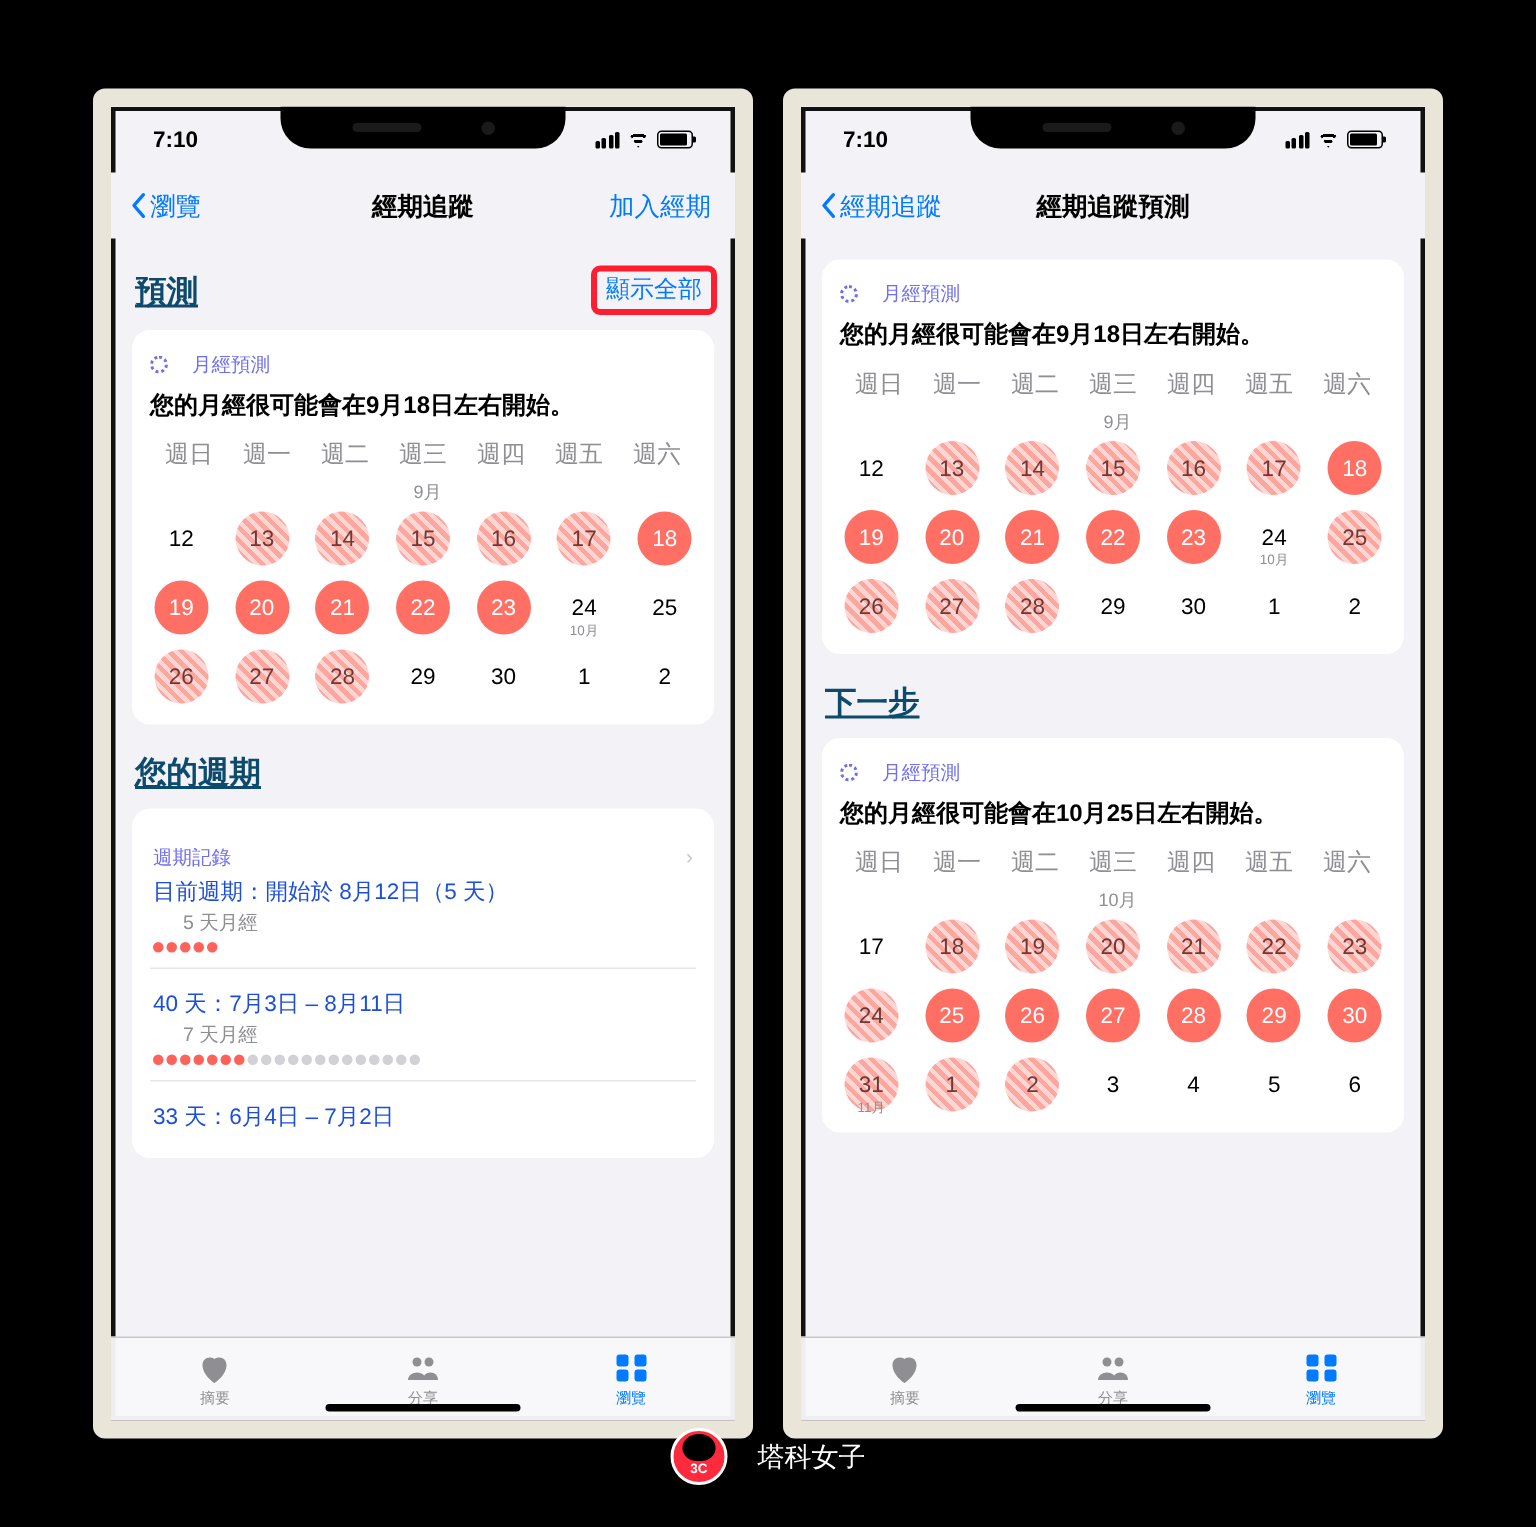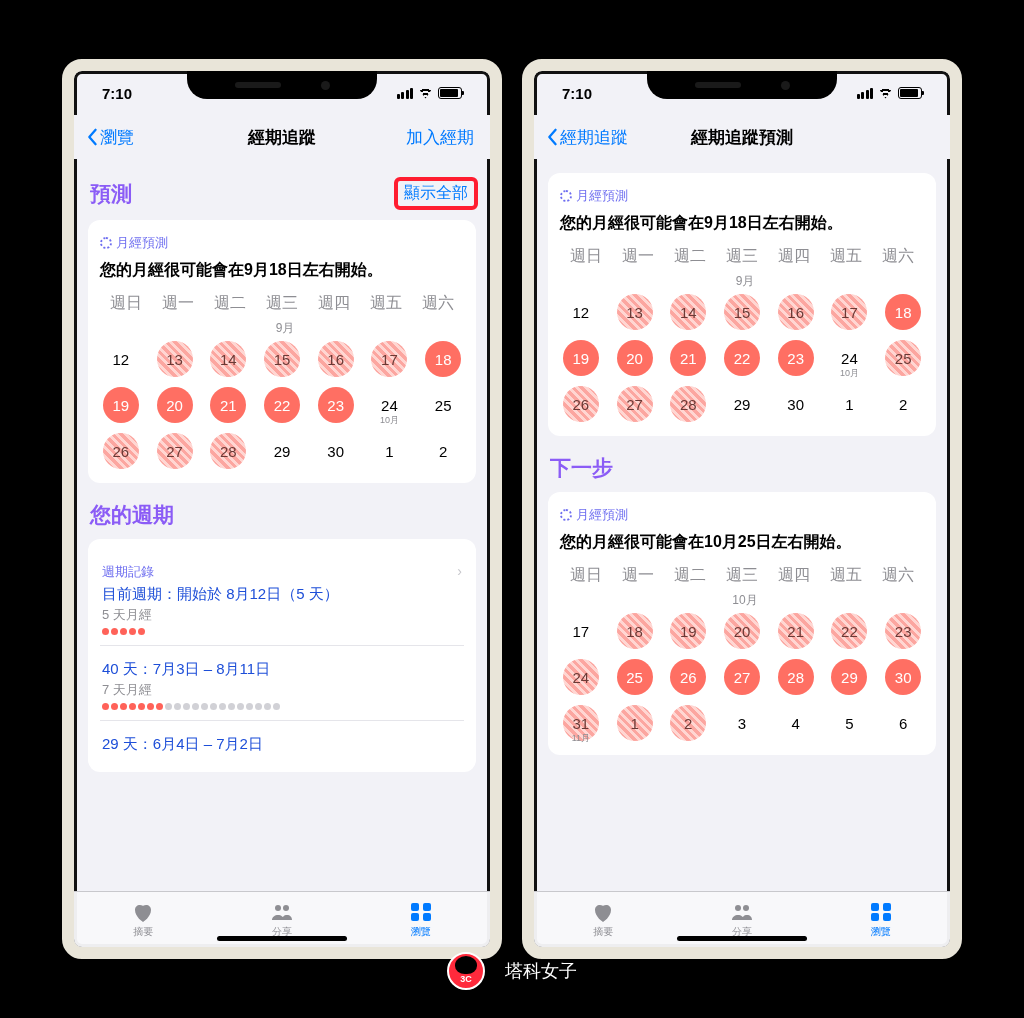--- a/index.html
+++ b/index.html
@@ -12,21 +12,21 @@
     justify-content: center;
     align-items: center;
     gap: 20px;
     position: relative;
   }
   .phone {
     width: 440px;
     height: 900px;
     background: #f2f2f7;
     border: 12px solid #e9e5d9;
-    border-radius: 20px;
+    border-radius: 8px;
     box-shadow: inset 0 0 0 3px #111, 0 0 0 2px #000;
     position: relative;
     overflow: hidden;
   }
   .notch {
     position: absolute;
     top: 0; left: 50%;
     transform: translateX(-50%);
     width: 190px; height: 28px;
     background: #000;
@@ -70,26 +70,26 @@
     font-size:17px;
   }
   .nav-back{position:absolute;left:12px;color:#007aff;display:flex;align-items:center;gap:2px;font-size:17px;}
   .nav-back svg{width:12px;height:18px;fill:#007aff;}
   .nav-title{font-weight:600;color:#000;}
   .nav-right{position:absolute;right:16px;color:#007aff;}
 
   .scroll{height:calc(100% - 44px - 44px - 56px);overflow:hidden;padding:0 14px;}
 
   .section-head{display:flex;justify-content:space-between;align-items:center;margin:18px 2px 10px;}
-  .section-head h2{font-size:21px;font-weight:700;color:#8b5cf6;}
+  .section-head h2{font-size:21px;font-weight:700;color:#0c4a6e;text-decoration:underline;}
   .show-all{color:#007aff;font-size:16px;}
   .highlight-box{border:4px solid #ff1d30;border-radius:6px;padding:2px 6px;margin-right:-4px;}
 
   .card{background:#fff;border-radius:12px;padding:14px 12px 8px;margin-bottom:18px;}
-  .card-label{color:#6e6ef0;font-size:13px;font-weight:500;display:flex;align-items:center;gap:4px;}
+  .card-label{color:#6e6ef0;font-size:13px;font-weight:500;display:flex;align-items:center;gap:16px;}
   .spin{width:12px;height:12px;border:2px dotted #6e6ef0;border-radius:50%;}
   .card-title{font-size:16px;font-weight:700;color:#000;margin:8px 0 12px;}
 
   .dow{display:grid;grid-template-columns:repeat(7,1fr);text-align:center;font-size:16px;color:#8e8e93;font-weight:500;margin-bottom:6px;}
   .mlabel{font-size:12px;color:#8e8e93;text-align:center;padding-left:6px;margin:4px 0 2px;}
   .days{display:grid;grid-template-columns:repeat(7,1fr);gap:6px 12px;text-align:center;margin-bottom:4px;}
   .day{height:40px;display:flex;align-items:center;justify-content:center;position:relative;}
   .day span{font-size:15px;color:#000;z-index:1;}
   .circ::before{content:"";position:absolute;width:36px;height:36px;border-radius:50%;
     background:repeating-linear-gradient(45deg,#fca6a0 0 3px,#fcb9b3 3px 6px);}
@@ -97,21 +97,21 @@
   .circ.pred::before{background:repeating-linear-gradient(45deg,#fca6a0 0 3px,#ffd6d2 3px 6px);}
   .circ span{color:#fff;font-weight:500;}
   .circ.pred span{color:#6b3a36;}
   .sublabel{position:absolute;bottom:-2px;font-size:9px;color:#8e8e93;}
 
   .row{padding:10px 2px;border-bottom:0.5px solid #e5e5ea;position:relative;}
   .row:last-child{border-bottom:none;}
   .row-label{color:#6e6ef0;font-size:13px;font-weight:500;}
   .row-chevron{position:absolute;right:2px;top:10px;color:#c7c7cc;font-size:14px;}
   .row-title{font-size:15px;color:#1d4ed8;margin-top:4px;}
-  .row-sub{font-size:13px;color:#8e8e93;margin-top:2px;}
+  .row-sub{font-size:13px;color:#8e8e93;margin-top:2px;margin-left:20px;}
   .dots{display:flex;gap:2px;margin-top:4px;}
   .dots i{width:7px;height:7px;border-radius:50%;background:#d1d1d6;}
   .dots i.on{background:#ff6259;}
 
   .tabbar{position:absolute;bottom:0;left:0;right:0;height:56px;background:rgba(248,248,250,0.96);border-top:0.5px solid #c8c8cc;display:flex;}
   .tab{flex:1;display:flex;flex-direction:column;align-items:center;justify-content:center;gap:2px;font-size:10px;color:#8e8e93;}
   .tab.active{color:#007aff;}
   .tab svg{width:24px;height:22px;}
   .homebar{position:absolute;bottom:6px;left:50%;transform:translateX(-50%);width:130px;height:5px;background:#000;border-radius:3px;z-index:20;}
 
@@ -276,21 +276,21 @@
             <i></i>
             <i></i>
             <i></i>
             <i></i>
             <i></i>
             <i></i>
             <i></i>
           </div>
       </div>
       <div class="row">
-        <div class="row-title">29 天：6月4日 – 7月2日</div>
+        <div class="row-title">33 天：6月4日 – 7月2日</div>
       </div>
     </div>
   </div>
   <div class="tabbar">
     <div class="tab">
       <svg viewBox="0 0 24 22">
           <path fill="currentColor" d="M12 21s-8-5-8-12c0-3 2-5 5-5 2 0 3 1 3 1s1-1 3-1c3 0 5 2 5 5 0 7-8 12-8 12z"></path>
         </svg>
       <span>摘要</span>
     </div>

